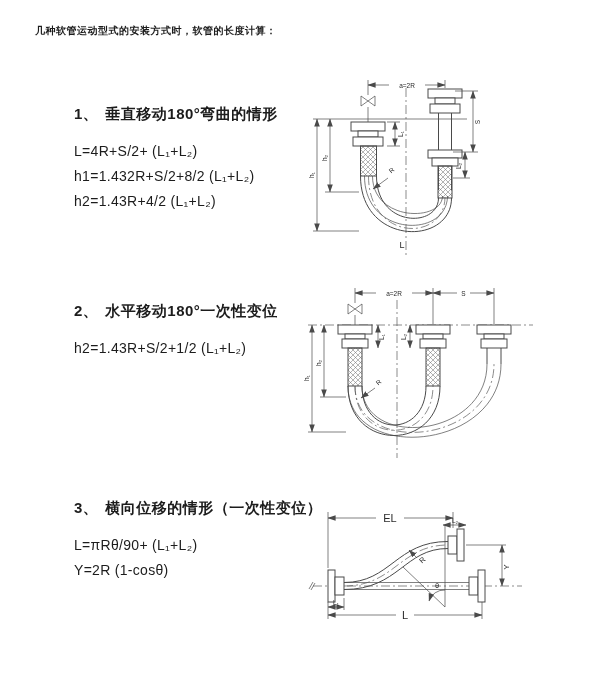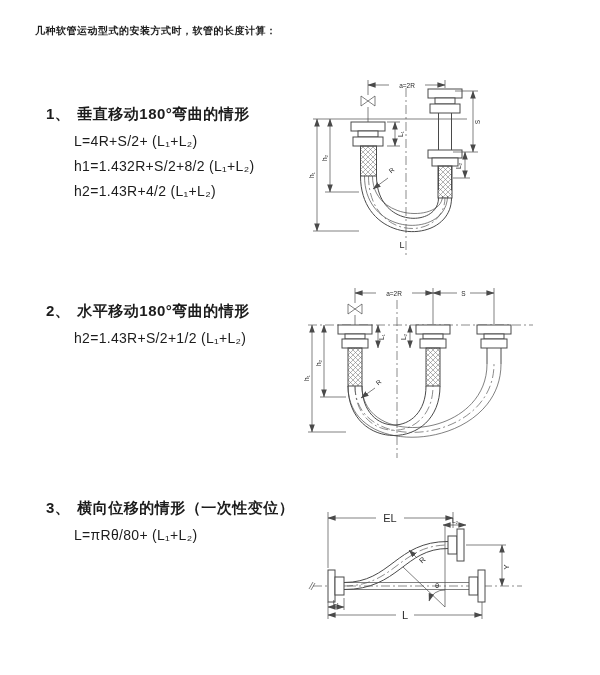--- a/index.html
+++ b/index.html
@@ -6,23 +6,23 @@
   body {
     width:600px; height:675px; background:#ffffff; position:relative;
     font-family:"Liberation Sans", sans-serif; color:#1c1c1c; overflow:hidden;
   }
   .title {
     position:absolute; left:35px; top:24px; font-size:10px; font-weight:bold;
     letter-spacing:0.5px;
   }
   .section { position:absolute; left:46px; }
   #sec1 { top:105px; } #sec2 { top:302px; } #sec3 { top:499px; }
-  .sec-heading { font-size:15px; font-weight:bold; letter-spacing:0.5px; white-space:nowrap; }
+  .sec-heading { font-size:15px; font-weight:bold; letter-spacing:0.5px; white-space:nowrap;margin-left:28px; }
   .sec-num { margin-right:7px; }
-  .formulas { margin-top:9px; padding-left:28px; font-size:14px; }
+  .formulas { margin-top:19px; padding-left:28px; font-size:14px; }
   .formula { height:25px; white-space:nowrap; letter-spacing:0.3px; }
   .diag { position:absolute; }
   #diag1 { left:303px; top:72px; }
   #diag2 { left:298px; top:280px; }
   #diag3 { left:298px; top:498px; }
   svg .ln   { fill:none; stroke:#4a4a4a; stroke-width:1; }
   svg .thin { fill:none; stroke:#4a4a4a; stroke-width:0.7; }
   svg .dim  { fill:none; stroke:#4a4a4a; stroke-width:0.7; }
   svg .cl   { fill:none; stroke:#5a5a5a; stroke-width:0.7; stroke-dasharray:9 3 2 3; }
   svg .fl   { fill:#ffffff; stroke:#4a4a4a; stroke-width:1; }
@@ -42,33 +42,34 @@
   </div>
   <div class="formulas">
     <div class="formula">L=4R+S/2+ (L₁+L₂)</div>
     <div class="formula">h1=1.432R+S/2+8/2 (L₁+L₂)</div>
     <div class="formula">h2=1.43R+4/2 (L₁+L₂)</div>
   </div>
 </div>
 
 <div class="section" id="sec2">
   <div class="sec-heading">
-    <span class="sec-num">2、</span><span>水平移动180°弯曲的情形</span>
+    <span class="sec-num">2、</span><span>水平移动180°一次性变位</span>
   </div>
   <div class="formulas">
     <div class="formula">h2=1.43R+S/2+1/2 (L₁+L₂)</div>
   </div>
 </div>
 
 <div class="section" id="sec3">
   <div class="sec-heading">
     <span class="sec-num">3、</span><span>横向位移的情形（一次性变位）</span>
   </div>
   <div class="formulas">
-    <div class="formula">L=πRθ/80+ (L₁+L₂)</div>
+    <div class="formula">L=πRθ/90+ (L₁+L₂)</div>
+    <div class="formula">Y=2R (1-cosθ)</div>
   </div>
 </div>
 
 <svg id="diag1" class="diag" width="290" height="192" viewBox="0 0 290 192">
   <defs>
     <marker id="m1" viewBox="0 0 10 10" refX="9.5" refY="5" markerWidth="8" markerHeight="8" markerUnits="userSpaceOnUse" orient="auto-start-reverse">
       <path d="M0,1.5 L10,5 L0,8.5 Z" fill="#4a4a4a"></path>
     </marker>
     <pattern id="hp1" width="5" height="5" patternUnits="userSpaceOnUse">
       <path d="M0,5 L5,0 M0,0 L5,5" stroke="#6a6a6a" stroke-width="0.5" fill="none"></path>

